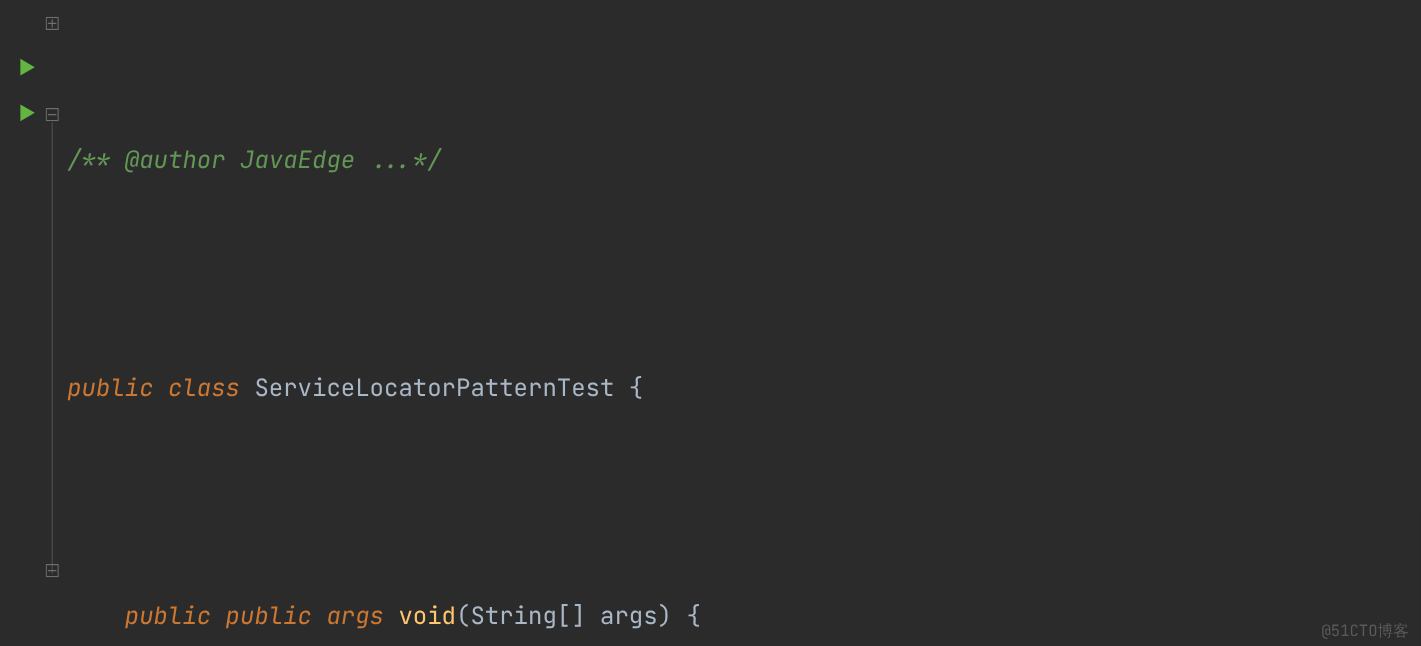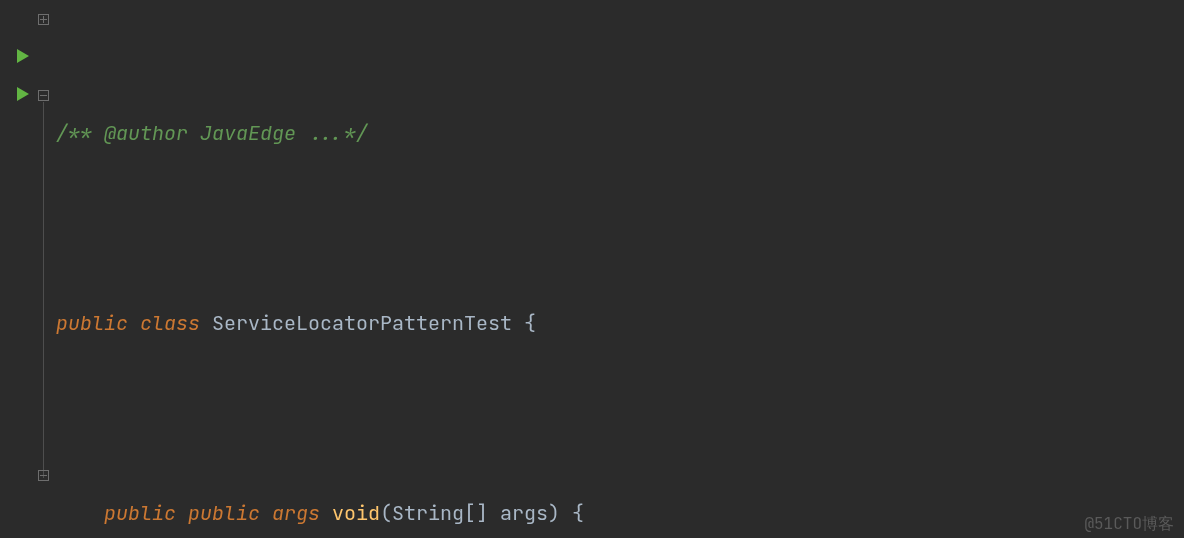--- a/index.html
+++ b/index.html
@@ -54,21 +54,21 @@
   .c-doc   { color:#629755; font-style:italic; }       
   .c-key   { color:#cc7832; font-style:italic; }       
   .c-class { color:#a9b7c6; }        
   .c-method{ color:#ffc66d; font-style:italic; }
   .c-punc  { color:#a9b7c6; }
   .c-par   { color:#a9b7c6; }
   .watermark {
     position:absolute;
     right:10px;
     bottom:6px;
-    font-size:16px;
+    font-size:13px;
     color:#5a5a5a;
     line-height:1;
   }
 </style>
 </head>
 <body>
 
 <div class="editor">
   <div class="gutter">
 

